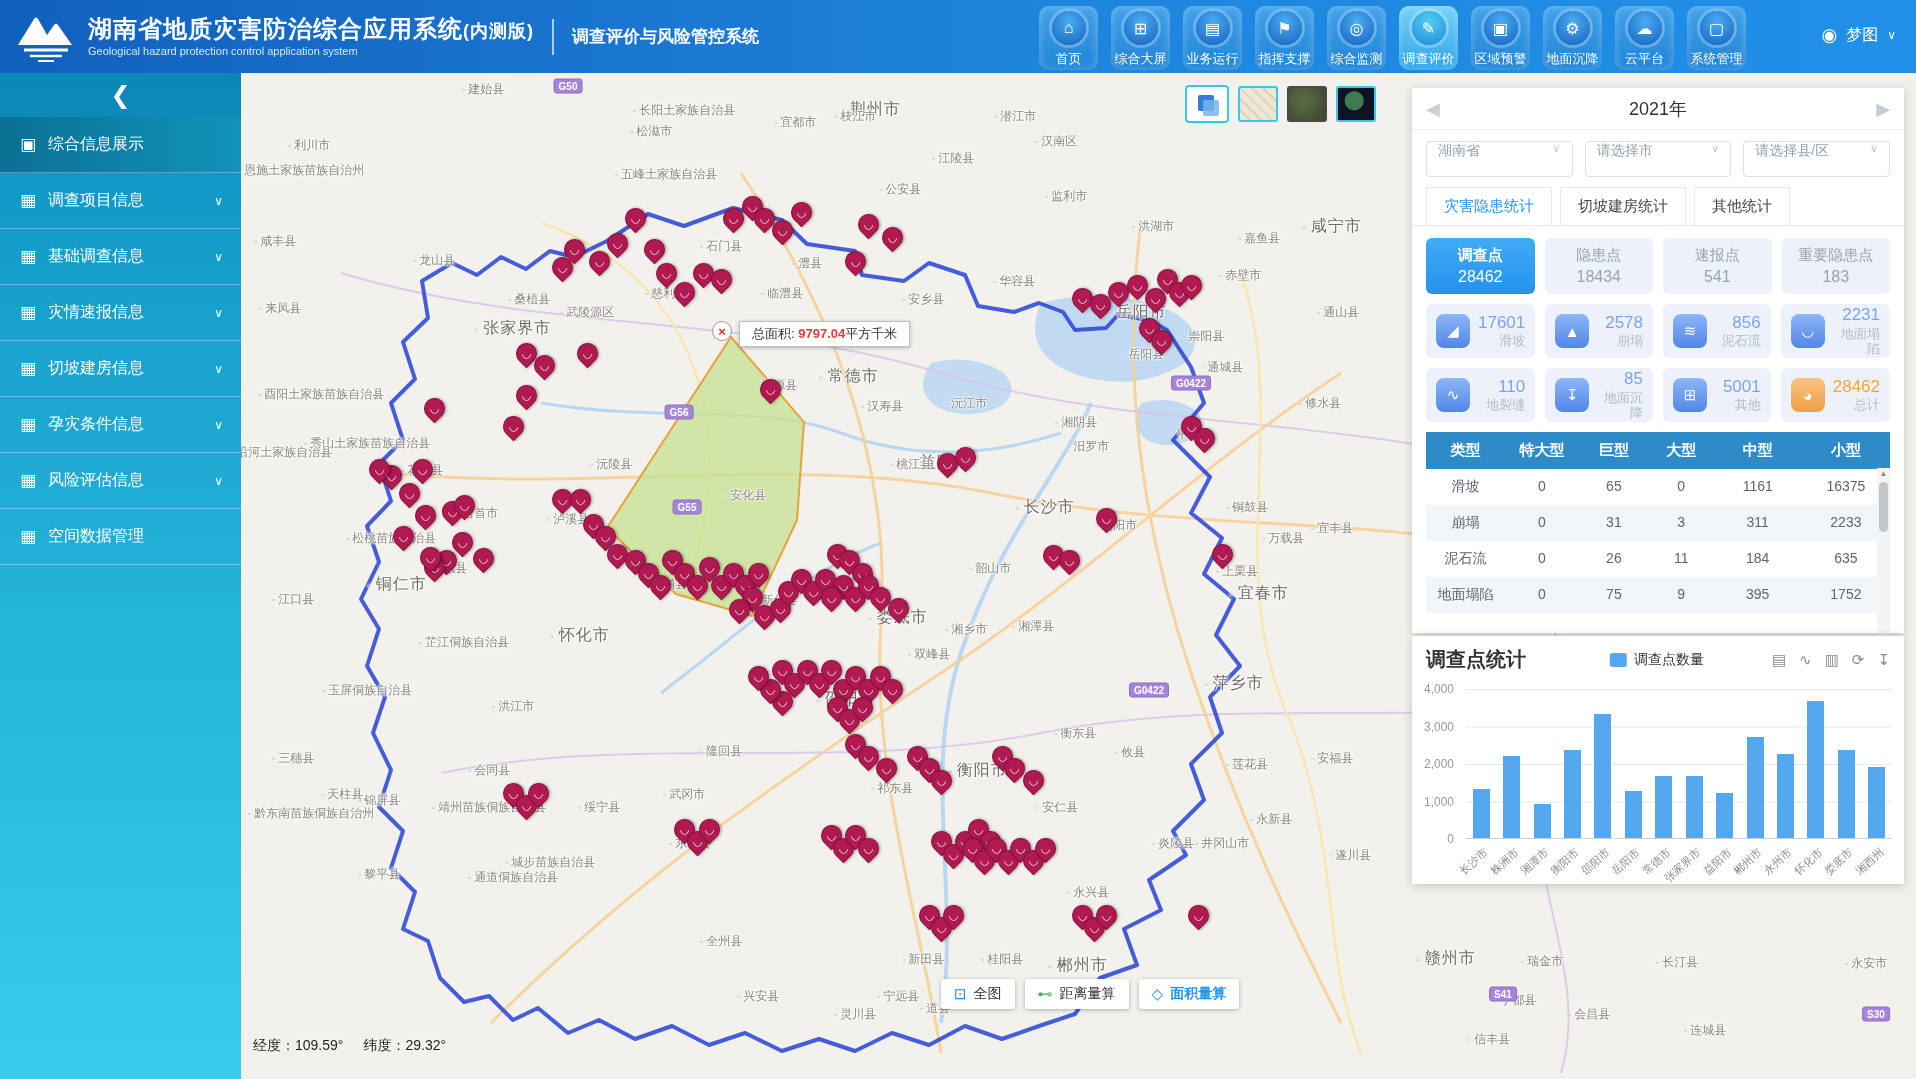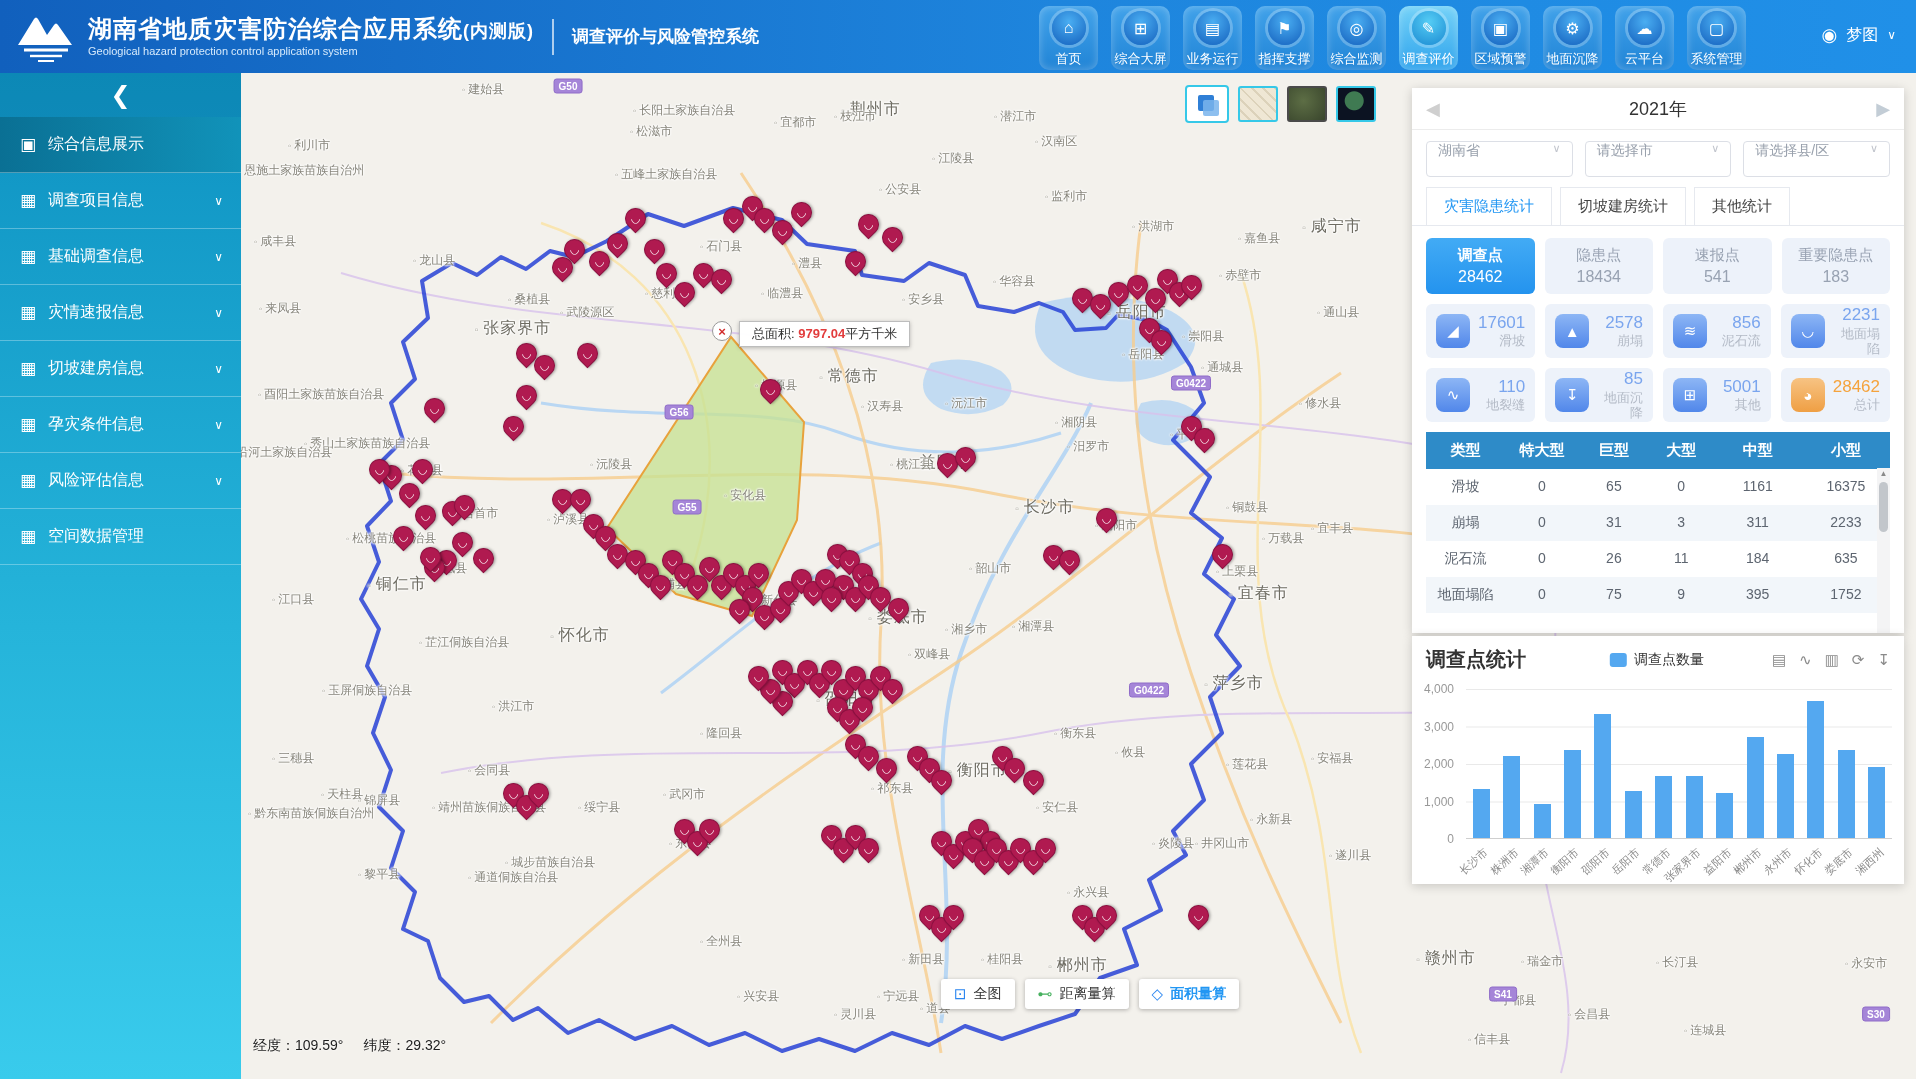--- a/index.html
+++ b/index.html
@@ -338,21 +338,21 @@
       <span class="map-label" style="left: 150px; top: 465px;">松桃苗族自治县</span>
       <span class="map-label" style="left: 126px; top: 617px;">玉屏侗族自治县</span>
       <span class="map-label" style="left: 223px; top: 569px;">芷江侗族自治县</span>
       <span class="map-label" style="left: 272px; top: 633px;">洪江市</span>
       <span class="map-label" style="left: 248px; top: 697px;">会同县</span>
       <span class="map-label" style="left: 248px; top: 734px;">靖州苗族侗族自治县</span>
       <span class="map-label" style="left: 272px; top: 804px;">通道侗族自治县</span>
       <span class="map-label" style="left: 358px; top: 734px;">绥宁县</span>
       <span class="map-label" style="left: 309px; top: 789px;">城步苗族自治县</span>
       <span class="map-label" style="left: 443px; top: 721px;">武冈市</span>
-      <span class="map-label" style="left: 480px; top: 660px;">隆回县</span>
+      <span class="map-label" style="left: 480px; top: 678px;">隆回县</span>
       <span class="map-label" style="left: 535px; top: 527px;">新化县</span>
       <span class="map-label" style="left: 688px; top: 581px;">双峰县</span>
       <span class="map-label" style="left: 725px; top: 556px;">湘乡市</span>
       <span class="map-label" style="left: 792px; top: 553px;">湘潭县</span>
       <span class="map-label" style="left: 749px; top: 495px;">韶山市</span>
       <span class="map-label" style="left: 875px; top: 452px;">浏阳市</span>
       <span class="map-label" style="left: 834px; top: 660px;">衡东县</span>
       <span class="map-label" style="left: 889px; top: 679px;">攸县</span>
       <span class="map-label" style="left: 816px; top: 734px;">安仁县</span>
       <span class="map-label" style="left: 932px; top: 770px;">炎陵县</span>

